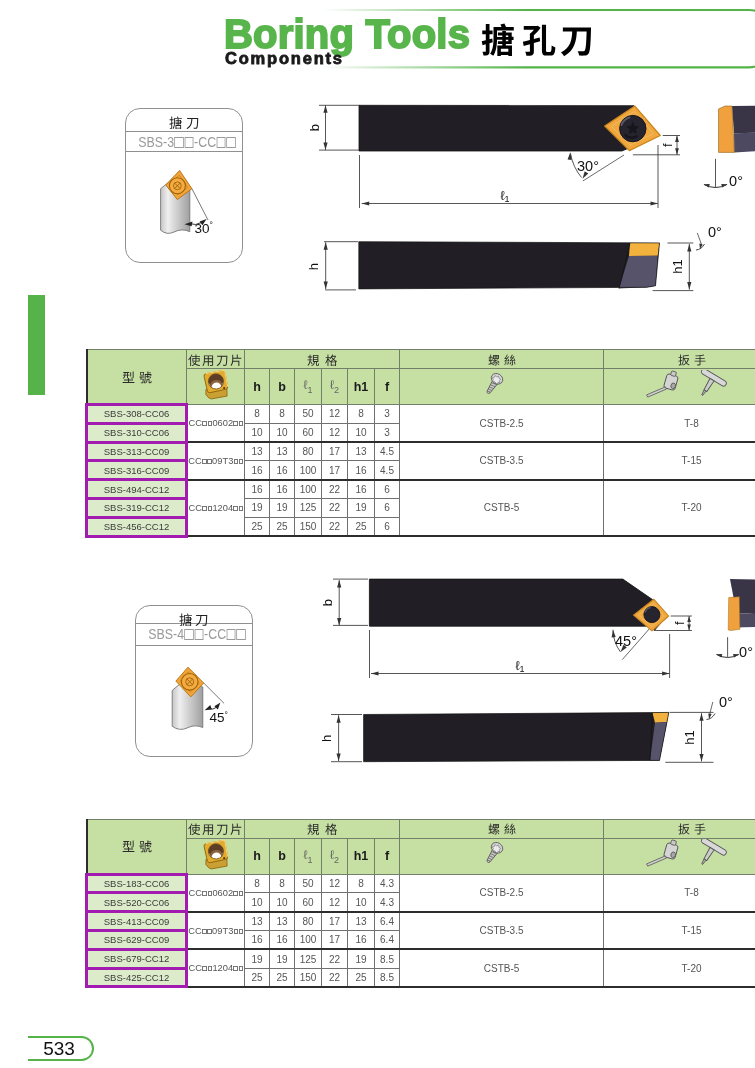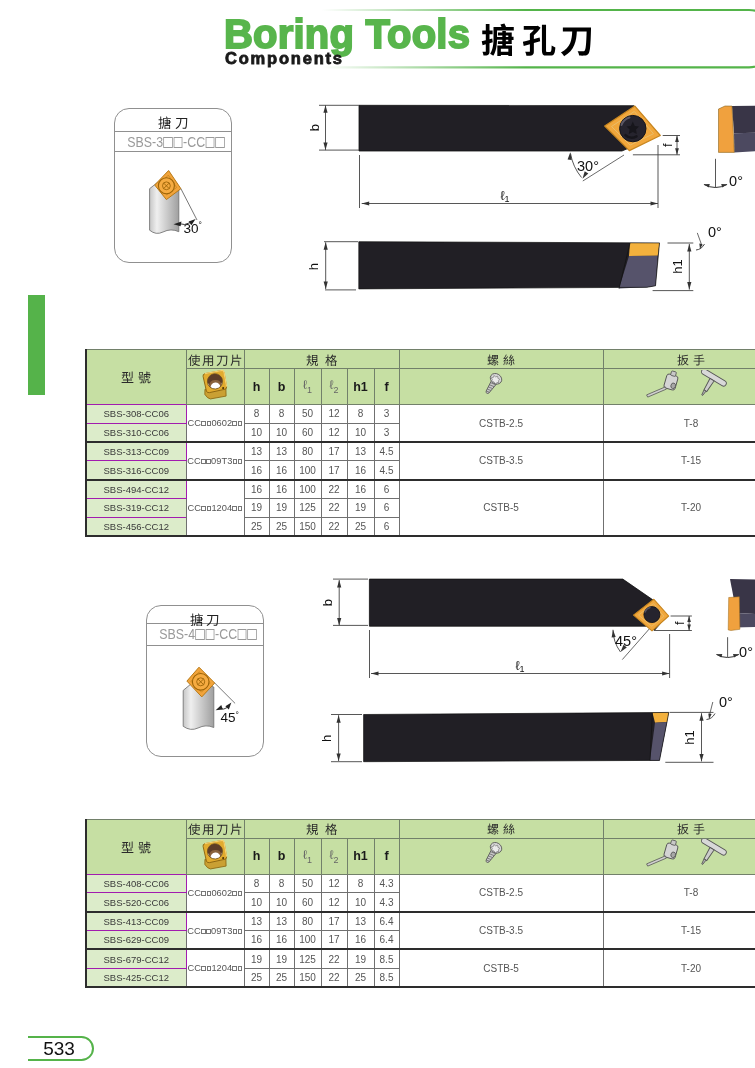--- a/index.html
+++ b/index.html
@@ -25,21 +25,21 @@
 .at { font-size:14.5px; fill:#111; font-family:"Liberation Sans"; }
 .tbl { position:absolute; }
 .tbl table { border-collapse:collapse; table-layout:fixed; border:1.5px solid #3a3a3a; border-left:2px solid #2d2d2d; border-bottom:2.5px solid #2d2d2d; border-top:1px solid #5a7046; }
 .tbl td { overflow:hidden; white-space:nowrap; }
 .hc { background:#c6dfa3; border:1px solid #72806a; text-align:center; vertical-align:middle; color:#2a2a2a; }
 .hrow .hc { border-bottom:none; }
 .hrow2 .hc { border-top:1px solid #72806a; }
 .hrow2 .hc.sub { font-size:12.5px; }
 .lg { color:#666; font-size:12.5px; }
 .lg sub { font-size:9px; }
-.mc { background:#dcecca; font-size:9.5px; color:#3a3a3a; text-align:center; border:1px solid #a21caf; }
+.mc { background:#dcecca; font-size:9.5px; color:#3a3a3a; text-align:center; border:3px solid #a21caf; }
 .ic, .vc, .sc { background:#fff; font-size:10px; color:#555; text-align:center; border:1px solid #707070; }
 .ic { font-size:9.3px; }
 .gsep td { border-top:2px solid #2d2d2d; }
 .tbl tr.drow:first-of-type td { border-top:2.2px solid #2d2d2d; }
 b { color:#1a1a1a; }
 </style></head>
 <body>
 <div id="page">
 <svg width="0" height="0" style="position:absolute">
 <defs>
@@ -147,21 +147,21 @@
       </svg>
       <svg class="k" style="position:absolute;left:41px" width="34" height="34">
         <use href="#b2"></use>
       </svg>
       <svg class="k" style="position:absolute;left:79px" width="34" height="34">
         <use href="#b3"></use>
       </svg>
     </div>
 <div id="tab"></div>
 <div id="pill">533</div>
-<div class="lbox" style="left:86px;top:107.5px;width:118.1px;height:155.1px">
+<div class="lbox" style="left:97px;top:107.5px;width:118.1px;height:155.1px">
 <div class="lb-t" style="height:23px"><svg class="k" style="margin-right:3px" width="13.5" height="13.5">
           <use href="#c1"></use>
         </svg><svg class="k" width="13.5" height="13.5">
           <use href="#c3"></use>
         </svg></div>
 <div class="lb-c" style="height:20px"><span class="cnd">SBS-3<span class="sq"></span><span class="sq"></span>-CC<span class="sq"></span><span class="sq"></span></span></div>
 <svg width="118" height="155" viewBox="0 0 118 155" style="position:absolute;left:0;top:0">
 <defs>
           <linearGradient id="shk" x1="0" y1="0" x2="1" y2="0">
 <stop offset="0" stop-color="#c6c6c6"></stop>
@@ -175,21 +175,21 @@
 <circle cx="51.4" cy="76.8" r="8" fill="#f5ab41" stroke="#9c6408" stroke-width="1.1"></circle>
 <circle cx="51.4" cy="76.8" r="3.9" fill="none" stroke="#9c6408" stroke-width="0.9"></circle>
 <path d="M48.7 74.1 l5.4 5.4 M54.1 74.1 l-5.4 5.4" stroke="#9c6408" stroke-width="0.9"></path>
 <line x1="65.9" y1="79.7" x2="82" y2="111" stroke="#555" stroke-width="0.8"></line>
 <polygon points="58.5,115.2 66.5,112.6 65.6,117.2" fill="#222"></polygon>
 <polygon points="80.6,110 73.6,112.5 76.4,116.3" fill="#222"></polygon>
 <path d="M63,114.5 Q70,117 75.5,113.5" fill="none" stroke="#222" stroke-width="0.9"></path>
 <text x="68.5" y="123.5" font-size="13.5" fill="#111" font-family="Liberation Sans">30<tspan font-size="8.5" dy="-4.5">°</tspan></text>
 </svg>
 </div>
-<div class="lbox" style="left:118px;top:605.2px;width:117.8px;height:152px">
+<div class="lbox" style="left:107px;top:605.2px;width:117.8px;height:152px">
 <div class="lb-t" style="height:18px"><svg class="k" style="margin-right:3px" width="13.5" height="13.5">
           <use href="#c1"></use>
         </svg><svg class="k" width="13.5" height="13.5">
           <use href="#c3"></use>
         </svg></div>
 <div class="lb-c" style="height:22px"><span class="cnd">SBS-4<span class="sq"></span><span class="sq"></span>-CC<span class="sq"></span><span class="sq"></span></span></div>
 <svg width="118" height="152" viewBox="0 0 118 152" style="position:absolute;left:0;top:0">
 <path d="M36.2 84.4 L47 75.5 L66.8 81 L66.8 121.5 Q59 118 51 122 Q43.5 125.5 36.2 120.3 Z" fill="url(#shk)" stroke="#777" stroke-width="0.9"></path>
 <polygon points="39.9,75.1 52,61.2 67.7,77 54.8,90.9" fill="#f2a43b" stroke="#b87a16" stroke-width="1" stroke-linejoin="round"></polygon>
 <polygon points="44,75.3 52.2,65.9 63.3,76.8 54.5,86.2" fill="none" stroke="#c8861f" stroke-width="0.8"></polygon>
@@ -571,21 +571,21 @@
                 <ellipse cx="30.2" cy="15.8" rx="2.3" ry="2.8" transform="rotate(16 30.2 15.8)" fill="#a8a8a8" stroke="#555" stroke-width="0.8"></ellipse>
               </svg><span style="display:inline-block;width:13px"></span><svg width="36" height="30" viewBox="0 0 36 30">
                 <g transform="rotate(31 18 13)">
                   <rect x="4.5" y="3.5" width="28" height="5.6" rx="2.8" fill="#d8d8d8" stroke="#555" stroke-width="0.9"></rect>
                   <path d="M15.6 9.1 h4.8 l-0.8 12.9 h-3.2 z" fill="#cccccc" stroke="#555" stroke-width="0.9"></path>
                   <path d="M16.4 22 h2.4 l-0.7 5.5 h-1 z" fill="#b5b5b5" stroke="#555" stroke-width="0.8"></path>
                 </g>
               </svg></td>
           </tr>
 <tr class="drow" style="height:18.8px">
-<td class="mc">SBS-408-CC06</td>
+<td class="mc">SBS-183-CC06</td>
 <td class="ic" rowspan="2">CC<span class="sq2"></span><span class="sq2"></span>0602<span class="sq2"></span><span class="sq2"></span></td>
 <td class="vc">8</td>
 <td class="vc">8</td>
 <td class="vc">50</td>
 <td class="vc">12</td>
 <td class="vc">8</td>
 <td class="vc">4.3</td>
 <td class="sc" rowspan="2">CSTB-2.5</td>
 <td class="sc" rowspan="2">T-8</td>
 </tr>

